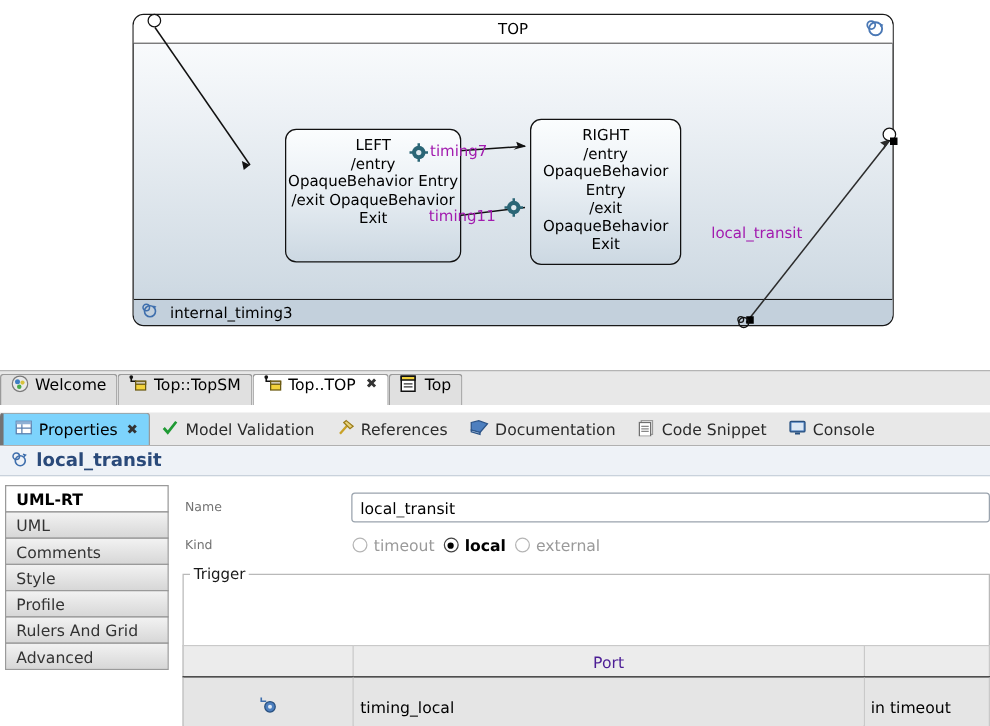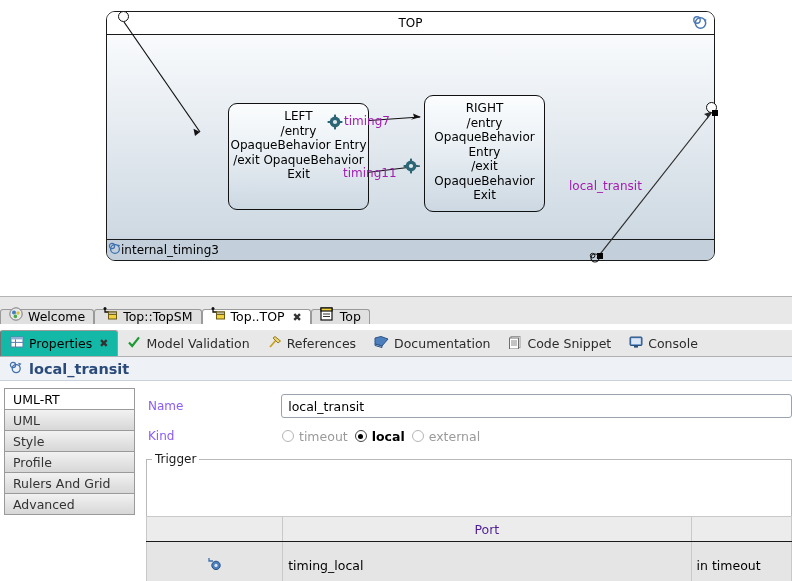--- a/index.html
+++ b/index.html
@@ -21,21 +21,21 @@
     border-bottom:1px solid #1a1a1a;box-sizing:border-box;
     background:#ffffff;border-radius:8px 8px 0 0;
     display:flex;align-items:center;justify-content:center;
   }
   #top-title{font-size:12px;color:#000;}
   #history-icon{position:absolute;right:7px;top:3px;}
   #top-bottom-bar{
     position:absolute;left:0;bottom:0;width:100%;height:21px;
     border-top:1px solid #1a1a1a;box-sizing:border-box;
     background:#c3d0dc;border-radius:0 0 8px 8px;
-    display:flex;align-items:center;padding-left:1px;gap:0;
+    display:flex;align-items:center;padding-left:6px;gap:10px;
   }
   #top-bottom-label{font-size:12px;color:#000;}
   .state-box{
     position:absolute;border:1.4px solid #111;border-radius:9px;
     background:linear-gradient(to bottom,#fbfdfe 0%,#eef3f7 35%,#ccd8e2 100%);
     box-sizing:border-box;text-align:center;font-size:12px;line-height:14.5px;
     padding-top:5px;overflow:visible;white-space:nowrap;
   }
   #state-left{left:185px;top:103px;width:141px;height:107px;margin-left:43px;}
   #state-right{left:424px;top:95px;width:121px;height:117px;}
@@ -49,65 +49,65 @@
   .gear{position:absolute;}
   svg.wire{position:absolute;left:0;top:0;width:792px;height:294px;pointer-events:none;}
 
   
   #editor-tabs{
     position:absolute;left:0;top:296px;width:792px;height:28px;
     background:#e8e8e8;border-top:1px solid #b4b4b4;
     display:flex;align-items:flex-end;box-sizing:border-box;
   }
   .etab{
-    height:15px;display:flex;align-items:flex-end;gap:5px;
+    height:25px;display:flex;align-items:flex-start;gap:5px;
     padding:0 8px;font-size:12.5px;color:#000;
     border-left:1px solid #9a9a9a;border-right:1px solid #9a9a9a;
     border-top:1px solid #9a9a9a;border-radius:3px 3px 0 0;
     background:#e0e0e0;box-sizing:border-box;
   }
   .etab.active{background:#ffffff;}
   .etab .close-x{font-size:11px;color:#333;margin-left:3px;}
 
   
   #props-tabs{
     position:absolute;left:0;top:330px;width:792px;height:27px;
     background:#e8e8e8;display:flex;align-items:flex-end;box-sizing:border-box;
     border-bottom:1px solid #b0b0b0;
   }
   .ptab{
     height:26px;display:flex;align-items:center;gap:5px;padding:0 9px;
     font-size:12.5px;color:#2b2b2b;box-sizing:border-box;background:transparent;
   }
   .ptab.active{
-    background:#14b8a6;border-left:1px solid #737373;border-right:1px solid #9a9a9a;
+    background:#7dd3fc;border-left:3px solid #737373;border-right:1px solid #9a9a9a;
     border-top:1px solid #9a9a9a;border-radius:3px 3px 0 0;color:#000;
   }
   .ptab .close-x{font-size:11px;color:#333;margin-left:2px;}
 
   #props-body{position:absolute;left:0;top:357px;width:792px;height:224px;background:#fff;}
   #props-header{
     position:absolute;left:0;top:0;width:792px;height:24px;
     background:#eef2f7;display:flex;align-items:center;gap:6px;padding-left:8px;
     box-sizing:border-box;border-bottom:1px solid #c9d2dc;
   }
   #props-title{font-size:14.5px;font-weight:bold;color:#2a4a7a;}
 
   #side-list{position:absolute;left:4px;top:31px;width:131px;}
   .side-item{
     height:22px;display:flex;align-items:center;padding-left:8px;
     font-size:12.5px;color:#333;border:1px solid #9a9a9a;
     background:linear-gradient(to bottom,#f2f2f2,#d7d7d7);
     box-sizing:border-box;margin-bottom:-1px;
   }
-  .side-item.selected{background:#fff;color:#000;font-weight:normal;border-color:#9a9a9a;}
+  .side-item.selected{background:#fff;color:#000;font-weight:bold;border-color:#9a9a9a;}
 
   #form{position:absolute;left:148px;top:34px;width:644px;}
   .frow{display:flex;align-items:center;height:30px;}
-  .flabel{width:134px;font-size:12px;color:#8b5cf6;}
+  .flabel{width:134px;font-size:10px;color:#737373;}
   #name-input{
     width:514px;height:24px;border:1px solid #9aa3ad;border-radius:3px;
     background:#fff;font-size:12.5px;font-family:inherit;color:#000;
     padding:0 6px;box-sizing:border-box;outline:none;
   }
   .radio-group{display:flex;align-items:center;gap:7px;}
   .radio-opt{display:flex;align-items:center;gap:5px;font-size:12.5px;color:#9a9a9a;}
   .radio-opt.on{color:#000;font-weight:bold;}
   .radio-dot{
     width:12px;height:12px;border:1.4px solid #b5b5b5;border-radius:50%;
@@ -371,20 +371,23 @@
   </div>
 
   <div id="side-list">
     <div class="side-item selected">
       <span>UML-RT</span>
     </div>
     <div class="side-item">
       <span>UML</span>
     </div>
     <div class="side-item">
+      <span>Comments</span>
+    </div>
+    <div class="side-item">
       <span>Style</span>
     </div>
     <div class="side-item">
       <span>Profile</span>
     </div>
     <div class="side-item">
       <span>Rulers And Grid</span>
     </div>
     <div class="side-item">
       <span>Advanced</span>

